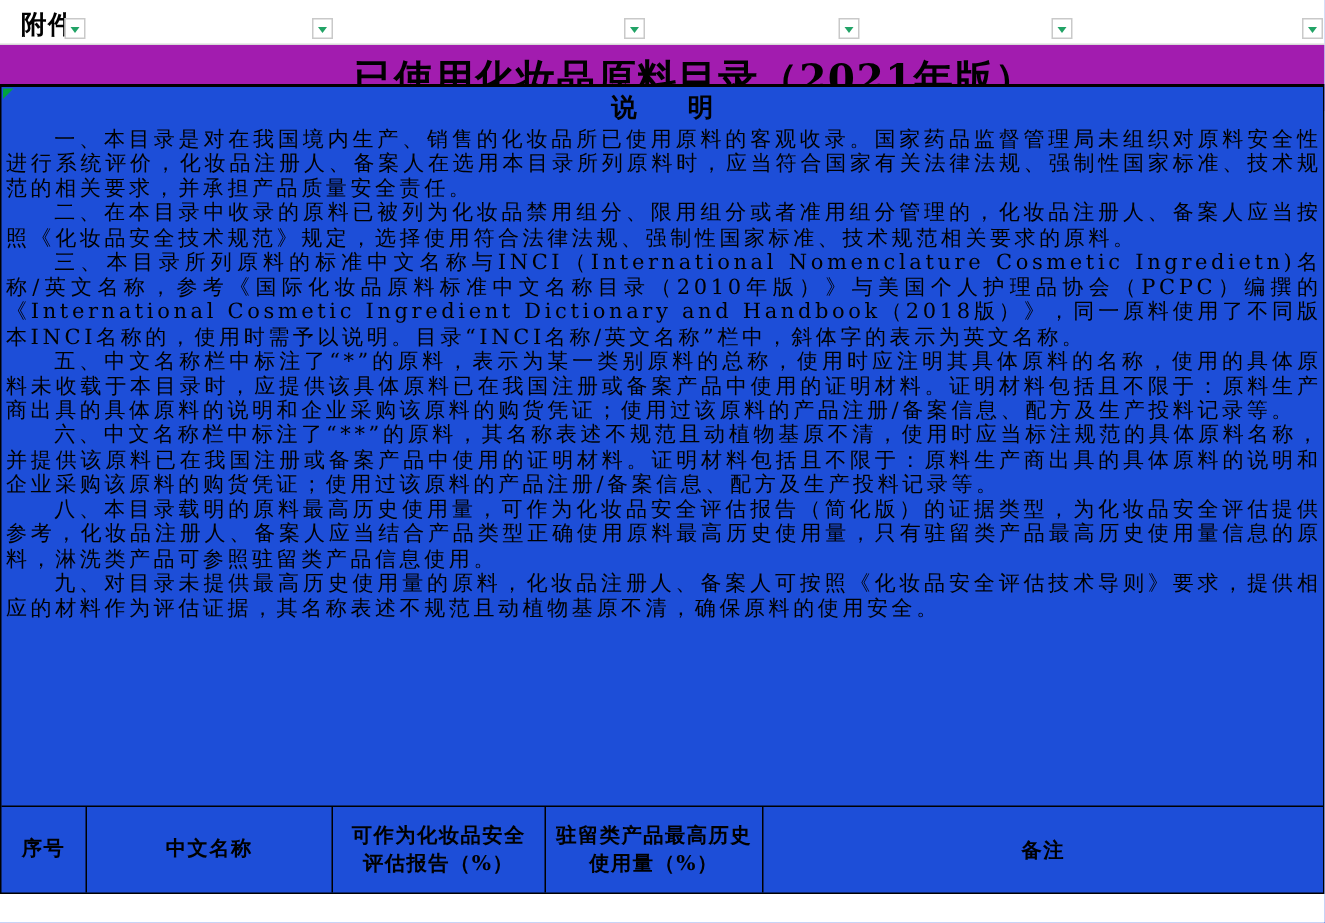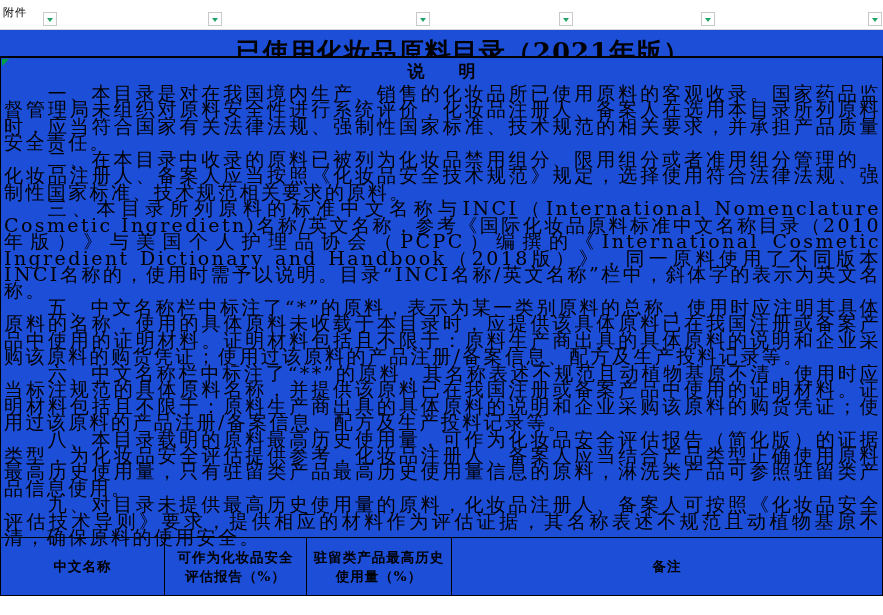--- a/index.html
+++ b/index.html
@@ -2,42 +2,42 @@
 <html><head>
 <meta charset="utf-8">
 <style>
   * { margin:0; padding:0; box-sizing:border-box; }
   html,body { width:883px; height:615px; background:#ffffff; overflow:hidden; }
   body { font-family:"DejaVu Serif","Liberation Serif",serif; color:#000; position:relative; }
 
   
   .filter-row { position:absolute; top:0; left:0; width:883px; height:30px; background:#fff;
                 border-bottom:1px solid #d8d8d8; }
-  .attachment { position:absolute; top:5px; left:3px; font-size:11px; font-weight:normal;
+  .attachment { position:absolute; top:5px; left:14px; font-size:17px; font-weight:bold;
                 letter-spacing:1px; }
   .filter-btn { position:absolute; top:12px; width:14px; height:14px; background:#fff;
                 border:1px solid #c9c9c9; cursor:pointer; }
   .filter-btn .tri { position:absolute; left:3px; top:5px; width:0; height:0;
                      border-left:3.5px solid transparent; border-right:3.5px solid transparent;
                      border-top:4.5px solid #21a366; }
 
   
-  .title-row { position:absolute; top:30px; left:0; width:883px; height:44px; background:#1d4ed8;
+  .title-row { position:absolute; top:30px; left:0; width:883px; height:44px; background:#a21caf;
                display:flex; align-items:center; justify-content:center;padding-left:43px; }
   .doc-title { font-size:26px; font-weight:600; letter-spacing:1px; }
 
   
   .content-box { position:absolute; top:56px; left:0; width:883px; height:540px; background:#1d4ed8;
                  border:1px solid #000; border-top:2px solid #000; }
   .corner-flag { position:absolute; top:1px; left:1px; width:0; height:0;
                  border-top:7px solid #00a33e; border-right:7px solid transparent; }
   .section-title { position:absolute; top:2px; left:0; width:100%; text-align:center;
                    font-size:17px; font-weight:bold; }
   .notes { position:absolute; top:27px; left:3px; width:877px; }
-  .notes p { font-size:19px; line-height:16.45px; letter-spacing:2.4px;
+  .notes p { font-size:14px; line-height:16.45px; letter-spacing:2.4px;
              text-align:justify; text-justify:inter-ideograph; text-indent:2.3em; }
 
   
   .grid-header { position:absolute; left:0; bottom:0; width:881px; height:58px;
                  border-top:1px solid #000; display:flex; }
   .grid-header .cell { border-right:1px solid #000; display:flex; align-items:center;
                        justify-content:center; text-align:center; font-size:13.5px;
                        font-weight:bold; letter-spacing:1px; line-height:19px; padding:0 6px; }
   .grid-header .cell:last-child { border-right:none;font-family:Liberation Serif, serif; }
   .c0 { width:57px; } .c1 { width:164px; } .c2 { width:208px; }
@@ -80,18 +80,19 @@
     <p>一、本目录是对在我国境内生产、销售的化妆品所已使用原料的客观收录。国家药品监督管理局未组织对原料安全性进行系统评价，化妆品注册人、备案人在选用本目录所列原料时，应当符合国家有关法律法规、强制性国家标准、技术规范的相关要求，并承担产品质量安全责任。</p>
     <p>二、在本目录中收录的原料已被列为化妆品禁用组分、限用组分或者准用组分管理的，化妆品注册人、备案人应当按照《化妆品安全技术规范》规定，选择使用符合法律法规、强制性国家标准、技术规范相关要求的原料。</p>
     <p>三、本目录所列原料的标准中文名称与INCI（International Nomenclature Cosmetic Ingredietn)名称/英文名称，参考《国际化妆品原料标准中文名称目录（2010年版）》与美国个人护理品协会（PCPC）编撰的《International Cosmetic Ingredient Dictionary and Handbook（2018版）》，同一原料使用了不同版本INCI名称的，使用时需予以说明。目录“INCI名称/英文名称”栏中，斜体字的表示为英文名称。</p>
     <p>五、中文名称栏中标注了“*”的原料，表示为某一类别原料的总称，使用时应注明其具体原料的名称，使用的具体原料未收载于本目录时，应提供该具体原料已在我国注册或备案产品中使用的证明材料。证明材料包括且不限于：原料生产商出具的具体原料的说明和企业采购该原料的购货凭证；使用过该原料的产品注册/备案信息、配方及生产投料记录等。</p>
     <p>六、中文名称栏中标注了“**”的原料，其名称表述不规范且动植物基原不清，使用时应当标注规范的具体原料名称，并提供该原料已在我国注册或备案产品中使用的证明材料。证明材料包括且不限于：原料生产商出具的具体原料的说明和企业采购该原料的购货凭证；使用过该原料的产品注册/备案信息、配方及生产投料记录等。</p>
     <p>八、本目录载明的原料最高历史使用量，可作为化妆品安全评估报告（简化版）的证据类型，为化妆品安全评估提供参考，化妆品注册人、备案人应当结合产品类型正确使用原料最高历史使用量，只有驻留类产品最高历史使用量信息的原料，淋洗类产品可参照驻留类产品信息使用。</p>
     <p>九、对目录未提供最高历史使用量的原料，化妆品注册人、备案人可按照《化妆品安全评估技术导则》要求，提供相应的材料作为评估证据，其名称表述不规范且动植物基原不清，确保原料的使用安全。</p>
   </div>
 
   <div class="grid-header">
+    <div class="cell c0">序号</div>
     <div class="cell c1">中文名称</div>
     <div class="cell c3">可作为化妆品安全评估报告（%）</div>
     <div class="cell c4">驻留类产品最高历史使用量（%）</div>
     <div class="cell c5">备注</div>
   </div>
 </div>
 
 </body></html>

